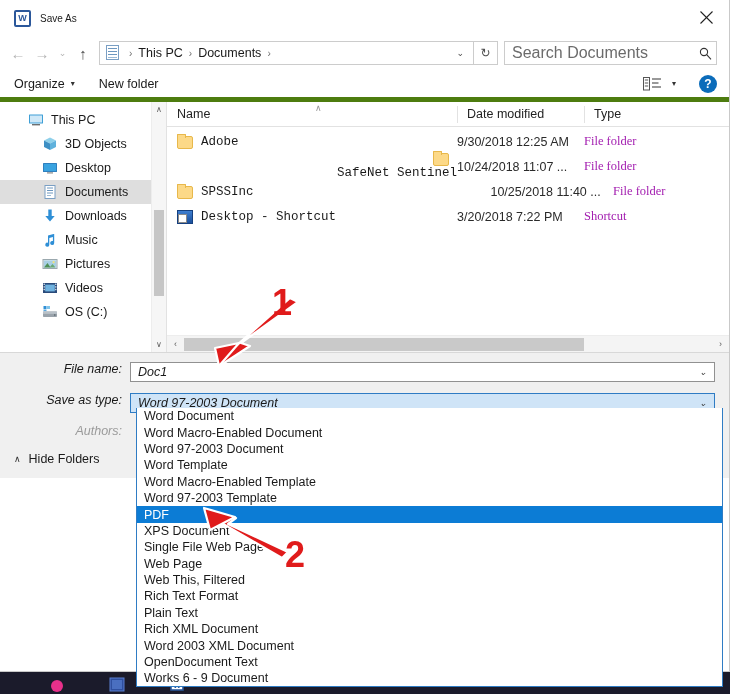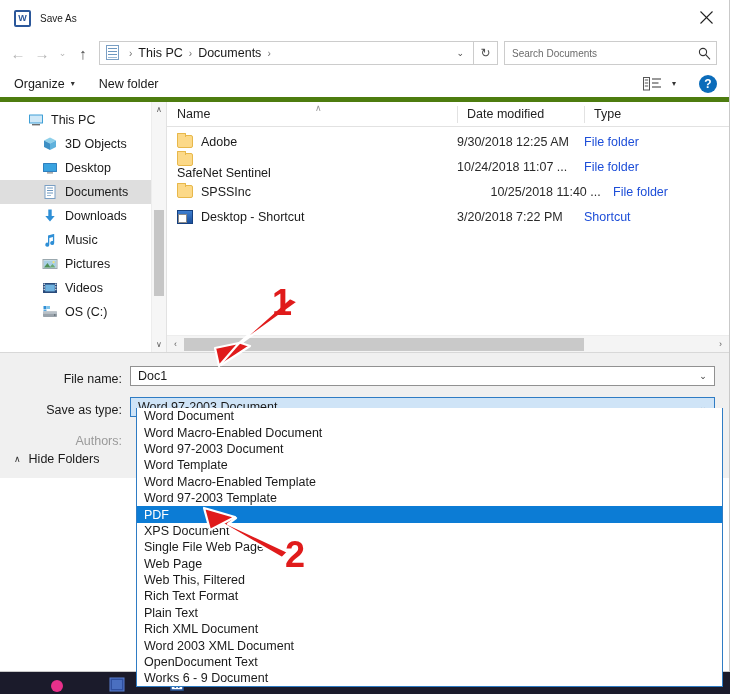--- a/index.html
+++ b/index.html
@@ -139,21 +139,21 @@
     margin-left: 6px;
     border: 1px solid #cccccc;
     background: #ffffff;
     display: flex; align-items: center;
     flex: 0 0 auto;
   }
   .searchbox input {
     flex: 1 1 auto;
     border: none; outline: none;
     font-family: "Liberation Sans", sans-serif;
-    font-size: 10px;
+    font-size: 16px;
     color: #1a1a1a;
     padding-left: 7px;
     background: transparent;
     min-width: 0;
   }
   .searchbox input::placeholder { color: #6b6b6b; opacity: 1; }
   .search-icon {
     width: 24px;
     display: flex; align-items: center; justify-content: center;
     cursor: pointer;
@@ -284,21 +284,21 @@
   }
   .rows { flex: 1 1 auto; padding-top: 2px; }
   .frow {
     display: flex;
     height: 25px;
     align-items: center;
     font-size: 12.5px;
     color: #1a1a1a;
     cursor: pointer;
   }
-  .fcell-name { display: flex; align-items: flex-start; padding-left: 10px; }
+  .fcell-name { display: flex; align-items: flex-end; padding-left: 10px; font-family: Liberation Mono, monospace; }
   .folder-ico {
     width: 16px; height: 13px;
     background: #fcd988;
     border: 1px solid #e8b84b;
     border-radius: 1px 2px 2px 2px;
     margin-right: 8px;
     position: relative;
     flex: 0 0 auto;
   }
   .folder-ico::before {
@@ -319,21 +319,21 @@
     flex: 0 0 auto;
   }
   .shortcut-ico::after {
     content: "";
     position: absolute; left: 0; bottom: 0;
     width: 7px; height: 7px;
     background: #ffffff;
     border: 1px solid #8a8a8a;
   }
   .fcell-date { color: #2a2a2a; }
-  .fcell-type { color: #1d4ed8; }
+  .fcell-type { color: #a21caf; font-family: Liberation Serif, serif; }
 
   .hscroll {
     position: absolute;
     left: 0; right: 0; bottom: 0;
     height: 17px;
     background: #f4f4f4;
     border-top: 1px solid #ededed;
     display: flex;
     align-items: center;
   }
@@ -360,23 +360,24 @@
   
   .formarea {
     position: relative;
     background: #f0f0f0;
     height: 126px;
     border-top: 1px solid #d8d8d8;
     padding-top: 9px;
   }
   .formrow {
     display: flex;
-    align-items: flex-end;
+    align-items: flex-start;
     height: 24px;
     margin-bottom: 7px;
+    font-style: italic;
   }
   .flabel {
     width: 130px;
     text-align: right;
     padding-right: 8px;
     font-size: 12.5px;
     color: #1a1a1a;
     flex: 0 0 auto;
   }
   .flabel.dim { color: #9a9a9a; }

